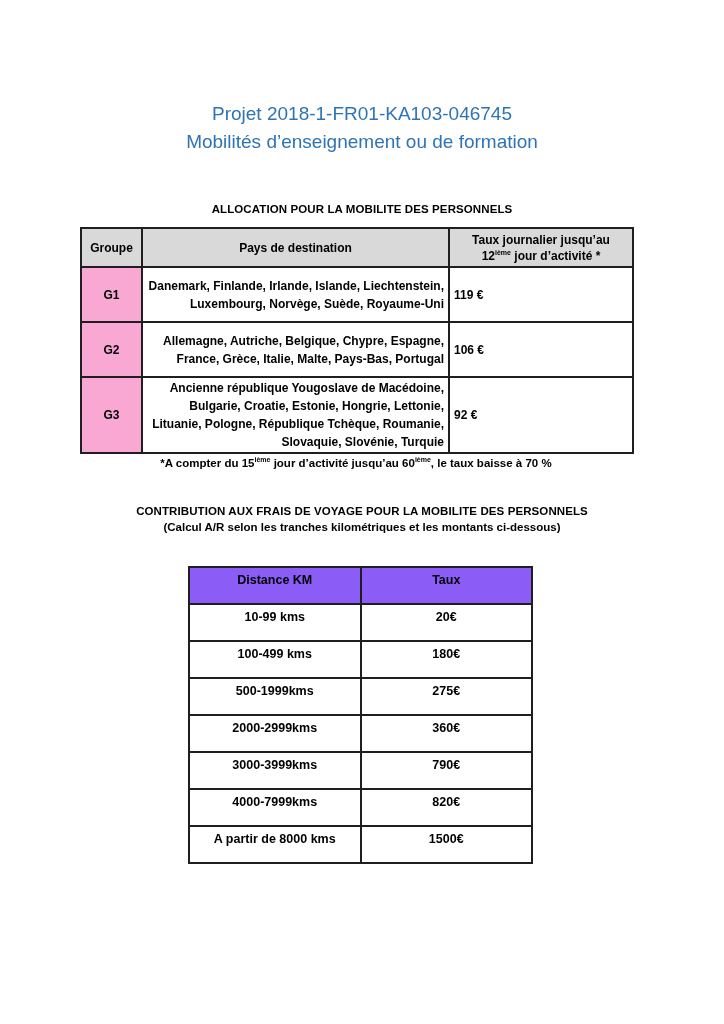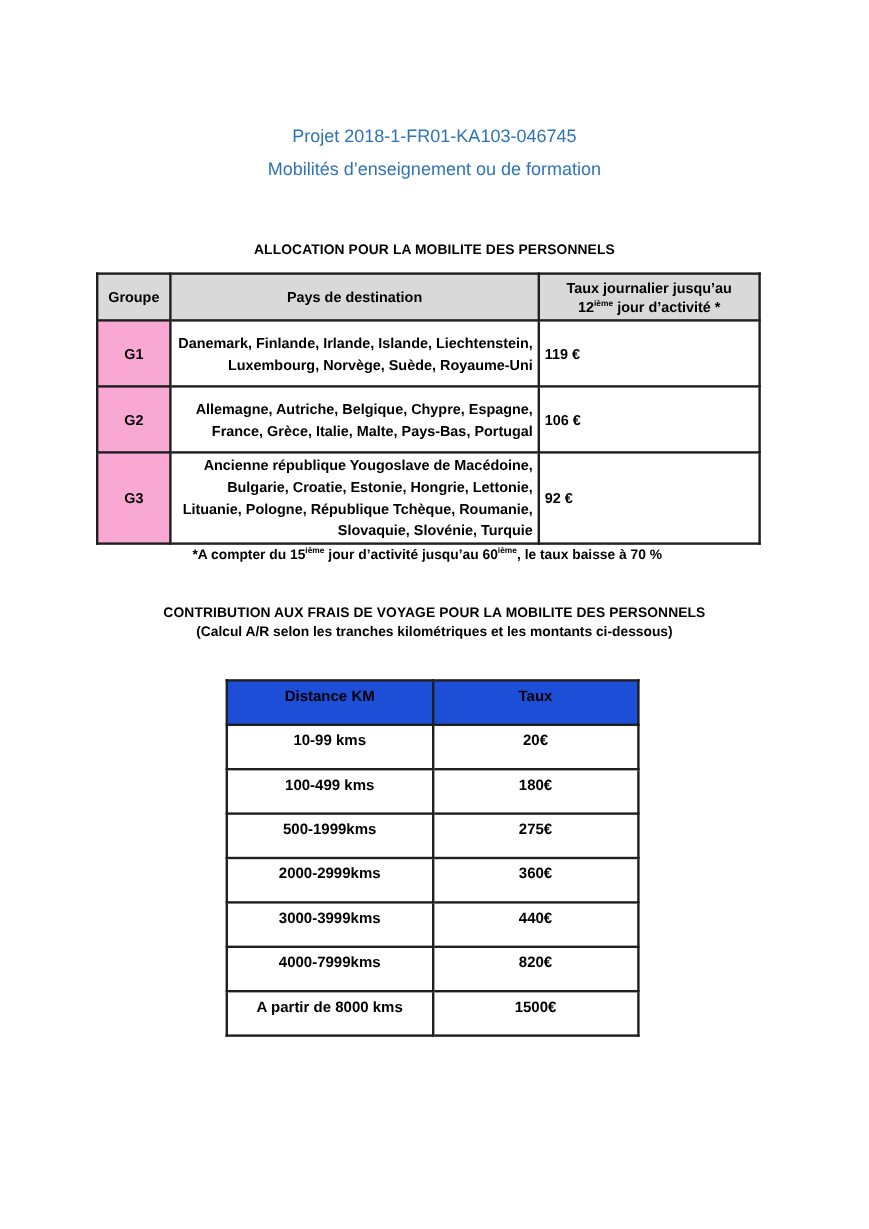--- a/index.html
+++ b/index.html
@@ -15,21 +15,21 @@
     overflow: hidden;
   }
   .page {
     width: 724px;
     height: 1024px;
     position: relative;
   }
   .title {
     margin: 0;
     text-align: center;
-    font-size: 15px;
+    font-size: 19px;
     font-weight: normal;
     color: #2E74B5;
     line-height: 28px;
   }
   .title-1 { padding-top: 100px; }
   .title-2 { }
   .sec-heading {
     text-align: center;
     font-size: 11.5px;
     font-weight: bold;
@@ -107,21 +107,21 @@
     font-weight: bold;
     color: #000;
   }
   table.t2 th, table.t2 td {
     border: 2px solid #1f1f1f;
     height: 30px;
     padding: 5px 4px 0 4px;
     text-align: center;
     vertical-align: top;
   }
-  table.t2 thead th { background: #1d4ed8; }
+  table.t2 thead th { background: #8b5cf6; }
 </style>
 </head>
 <body>
 
 <div class="page">
 
   <h1 class="title title-1">Projet 2018-1-FR01-KA103-046745</h1>
   <h1 class="title title-2">Mobilités d’enseignement ou de formation</h1>
 
   <div class="sec-heading heading-1">ALLOCATION POUR LA MOBILITE DES PERSONNELS</div>
@@ -182,21 +182,21 @@
       <tr>
         <td>500-1999kms</td>
         <td>275€</td>
       </tr>
       <tr>
         <td>2000-2999kms</td>
         <td>360€</td>
       </tr>
       <tr>
         <td>3000-3999kms</td>
-        <td>440€</td>
+        <td>790€</td>
       </tr>
       <tr>
         <td>4000-7999kms</td>
         <td>820€</td>
       </tr>
       <tr>
         <td>A partir de 8000 kms</td>
         <td>1500€</td>
       </tr>
     </tbody>

